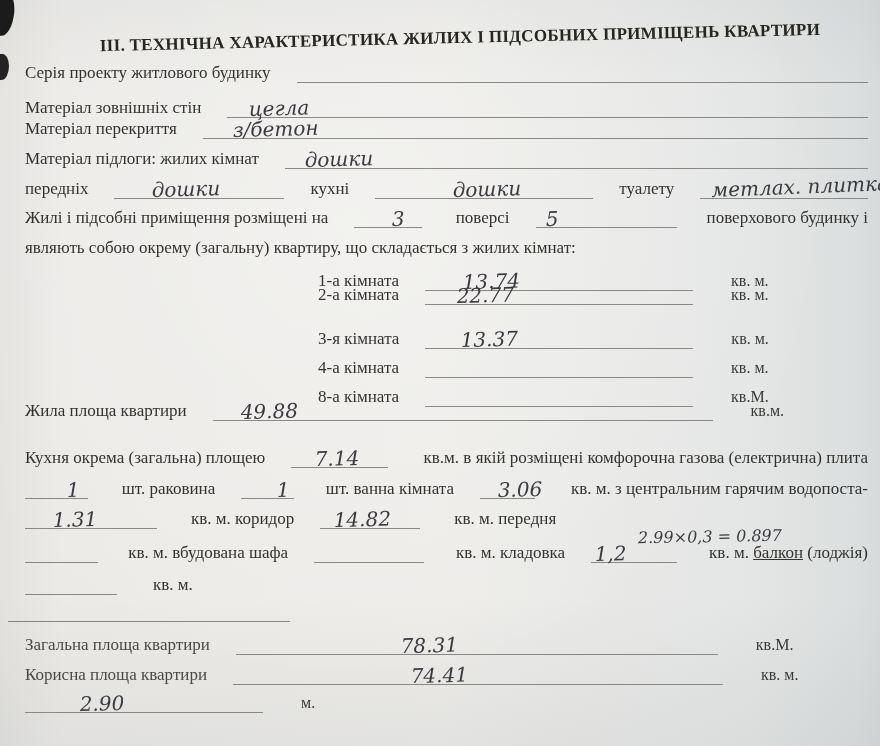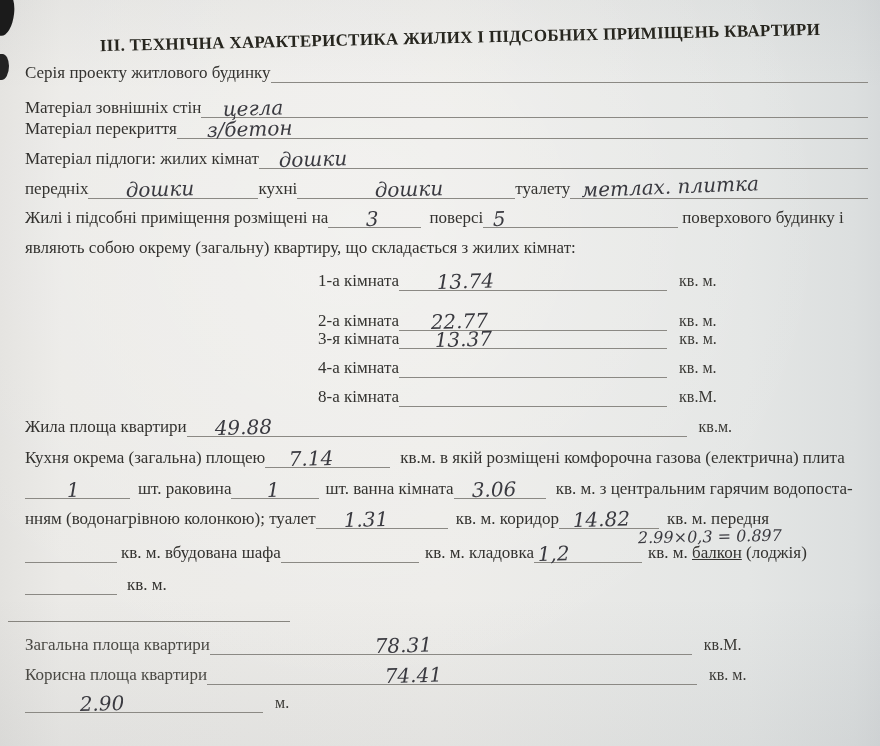--- a/index.html
+++ b/index.html
@@ -25,21 +25,21 @@
   }
 
   .title {
     position:absolute; top:28px; left:60px; width:800px;
     text-align:center; font-weight:bold; font-size:17px; letter-spacing:.3px;
     color:#27261f; transform:rotate(-1.3deg);
   }
 
   .row {
     position:absolute; left:25px; right:12px;
-    display:flex; align-items:flex-end;
+    display:flex; align-items:flex-end;gap:26px;
   }
   .lbl { font-size:17px; line-height:20px; white-space:nowrap; }
   .unit { font-size:16px; line-height:20px; white-space:nowrap; margin-left:12px; color:#3a3935; }
 
   .fill {
     position:relative; height:20px;
     border-bottom:1px solid #8b8984;
   }
   .fill.grow { flex:1 1 auto; }
 
@@ -64,25 +64,25 @@
 
   
   .r-series  { top:62px;  }
   .r-walls   { top:90px;margin-top:7px;  }
   .r-ceiling { top:118px; }
   .r-floor   { top:148px; }
   .r-floor2  { top:178px; }
   .r-loc     { top:207px; }
   .r-note    { top:238px; }
   .r-room0   { top:270px; left:318px; right:61px; }
-  .r-room1   { top:310px; left:318px; right:60px; }
+  .r-room1   { top:284px; left:318px; right:60px; }
   .r-room2   { top:328px; left:318px; right:60px; }
   .r-room3   { top:357px; left:318px; right:60px; }
   .r-room4   { top:386px; left:318px; right:60px; }
-  .r-living  { top:416px; }
+  .r-living  { top:400px; }
   .r-kitchen { top:447px; }
   .r-plate   { top:478px; }
   .r-toilet  { top:508px; }
   .r-shafa   { top:542px; }
   .r-lastu   { top:574px; }
   .r-total   { top:634px; }
   .r-useful  { top:664px; }
   .r-height  { top:692px; }
 
   
@@ -218,21 +218,20 @@
       <span class="hw" style="left:36px">1</span>
     </span>
     <span class="lbl" style="margin-left:6px">шт. ванна кімната</span>
     <span class="fill" style="width:92px">
       <span class="hw" style="left:18px">3.06</span>
     </span>
     <span class="lbl" style="margin-left:10px">кв. м. з центральним гарячим водопоста-</span>
   </div>
 
   <div class="row r-toilet">
-    <span class="lbl">нням (водонагрівною колонкою); туалет</span>
     <span class="fill" style="width:132px">
       <span class="hw" style="left:28px">1.31</span>
     </span>
     <span class="lbl" style="margin-left:8px">кв. м. коридор</span>
     <span class="fill" style="width:100px">
       <span class="hw" style="left:14px">14.82</span>
     </span>
     <span class="lbl" style="margin-left:8px">кв. м. передня</span>
   </div>
 

